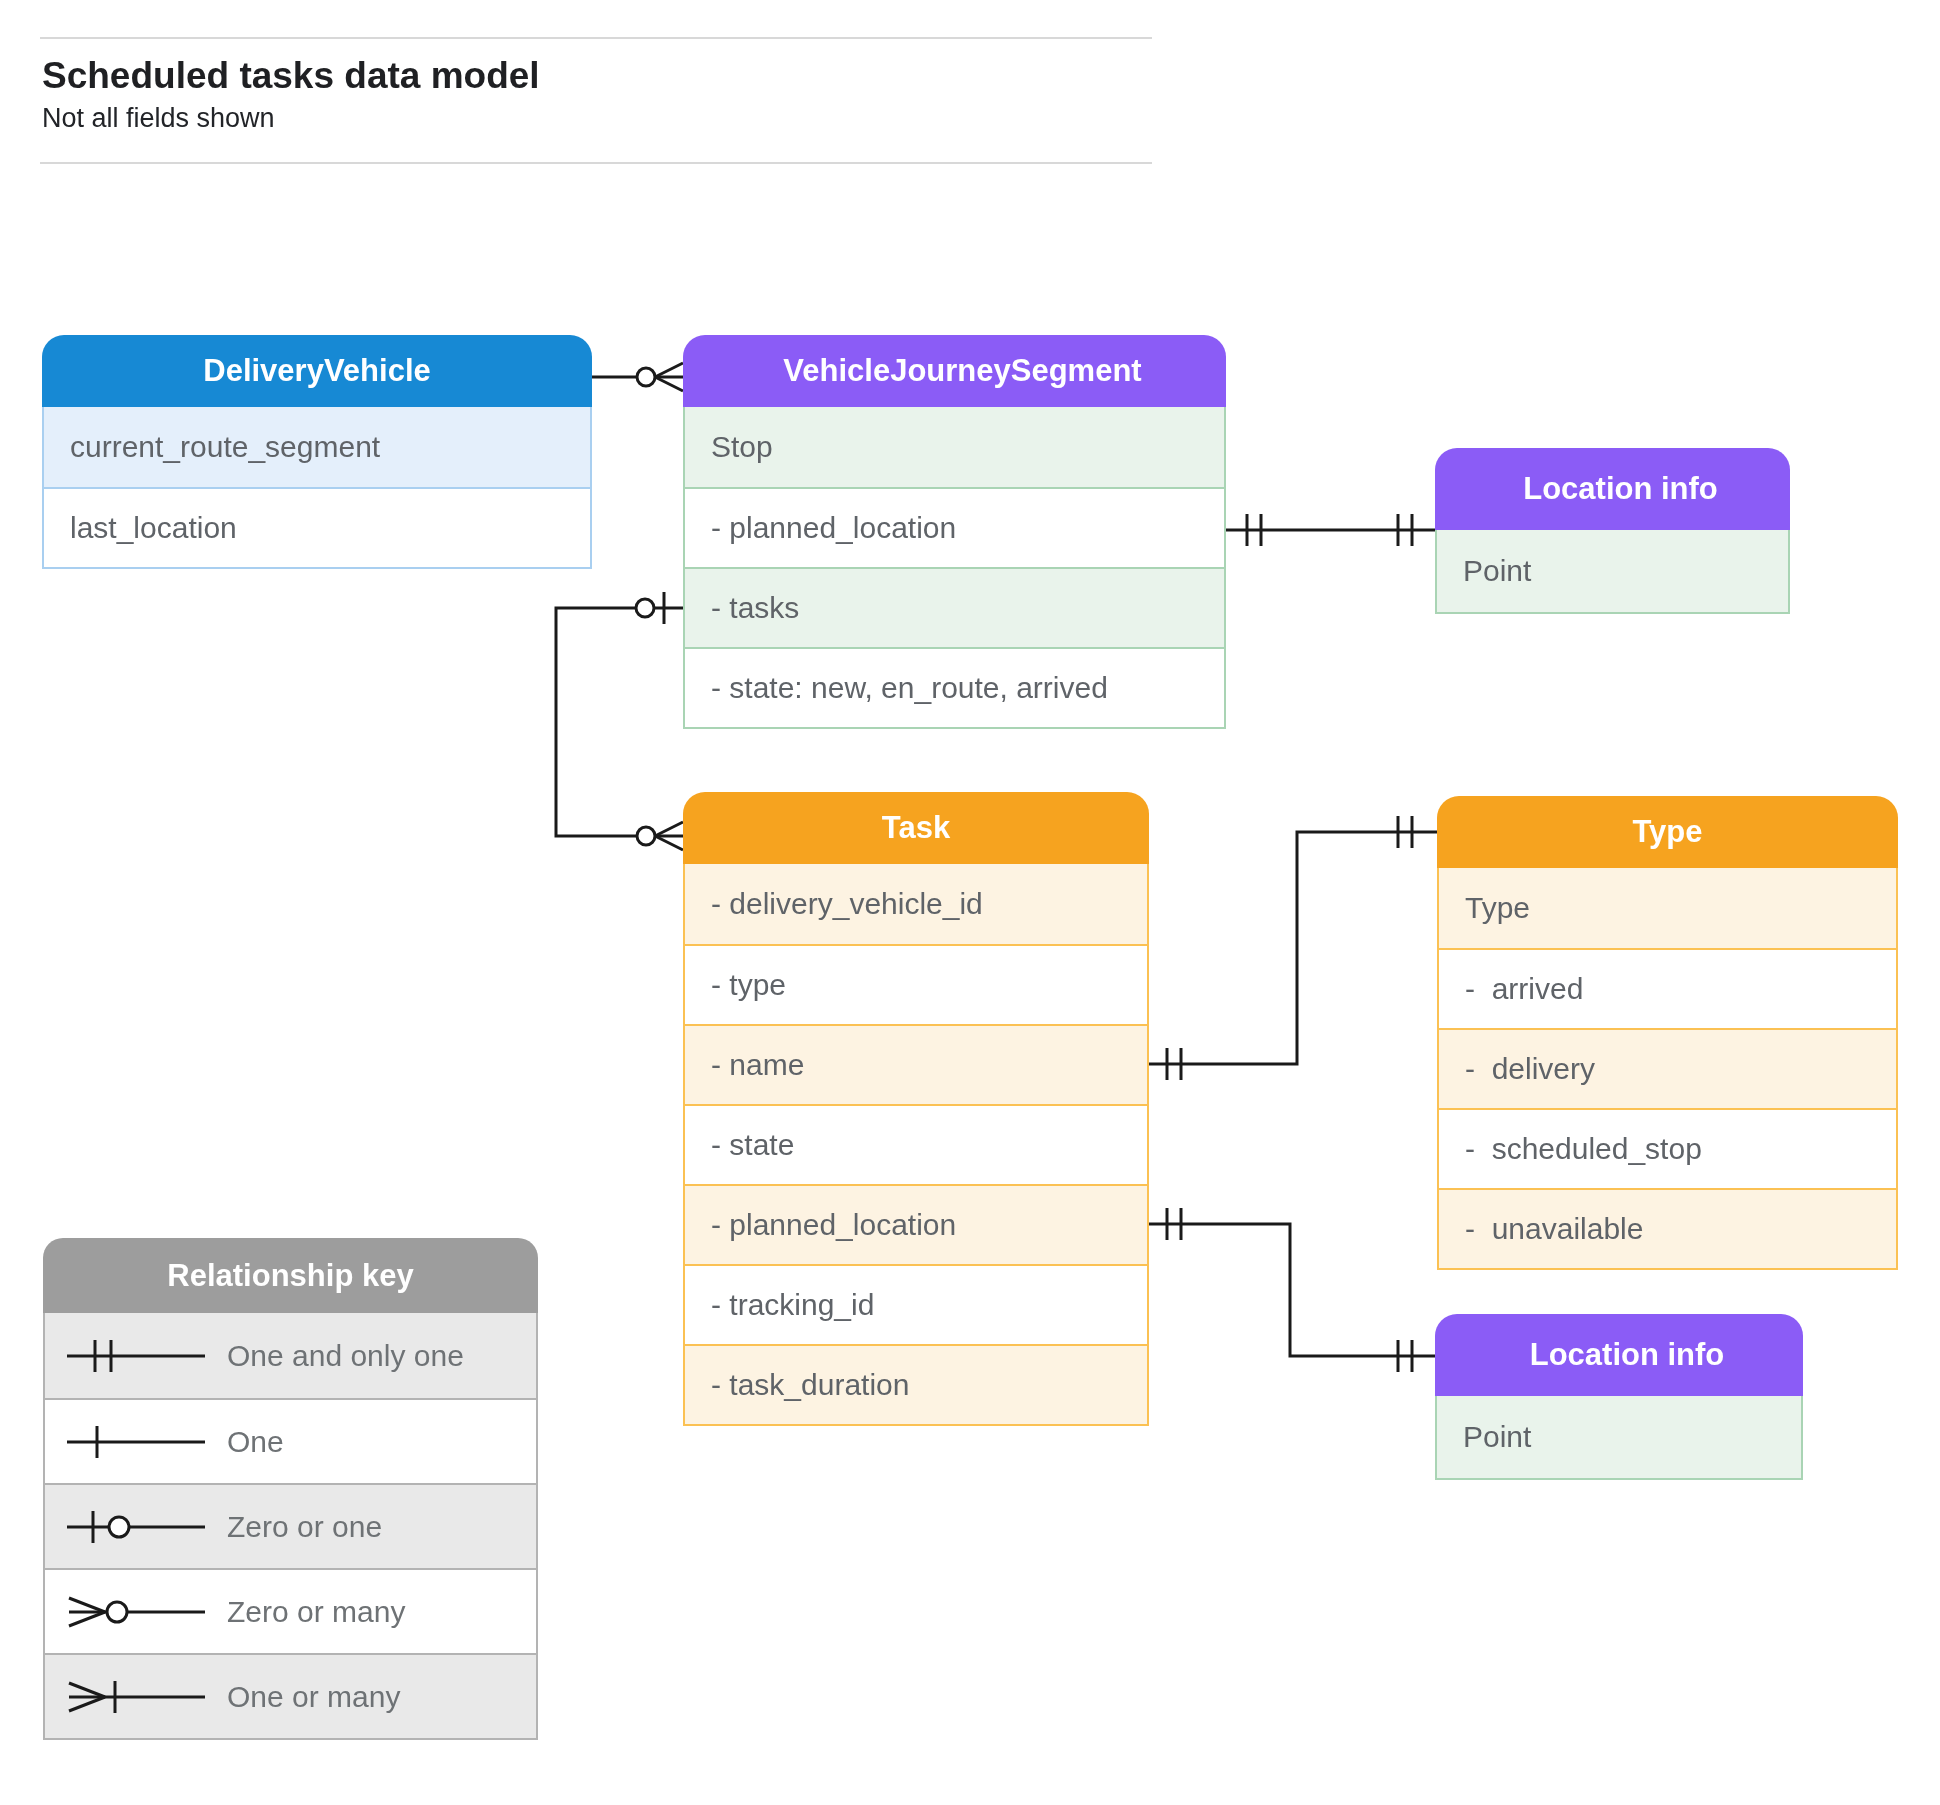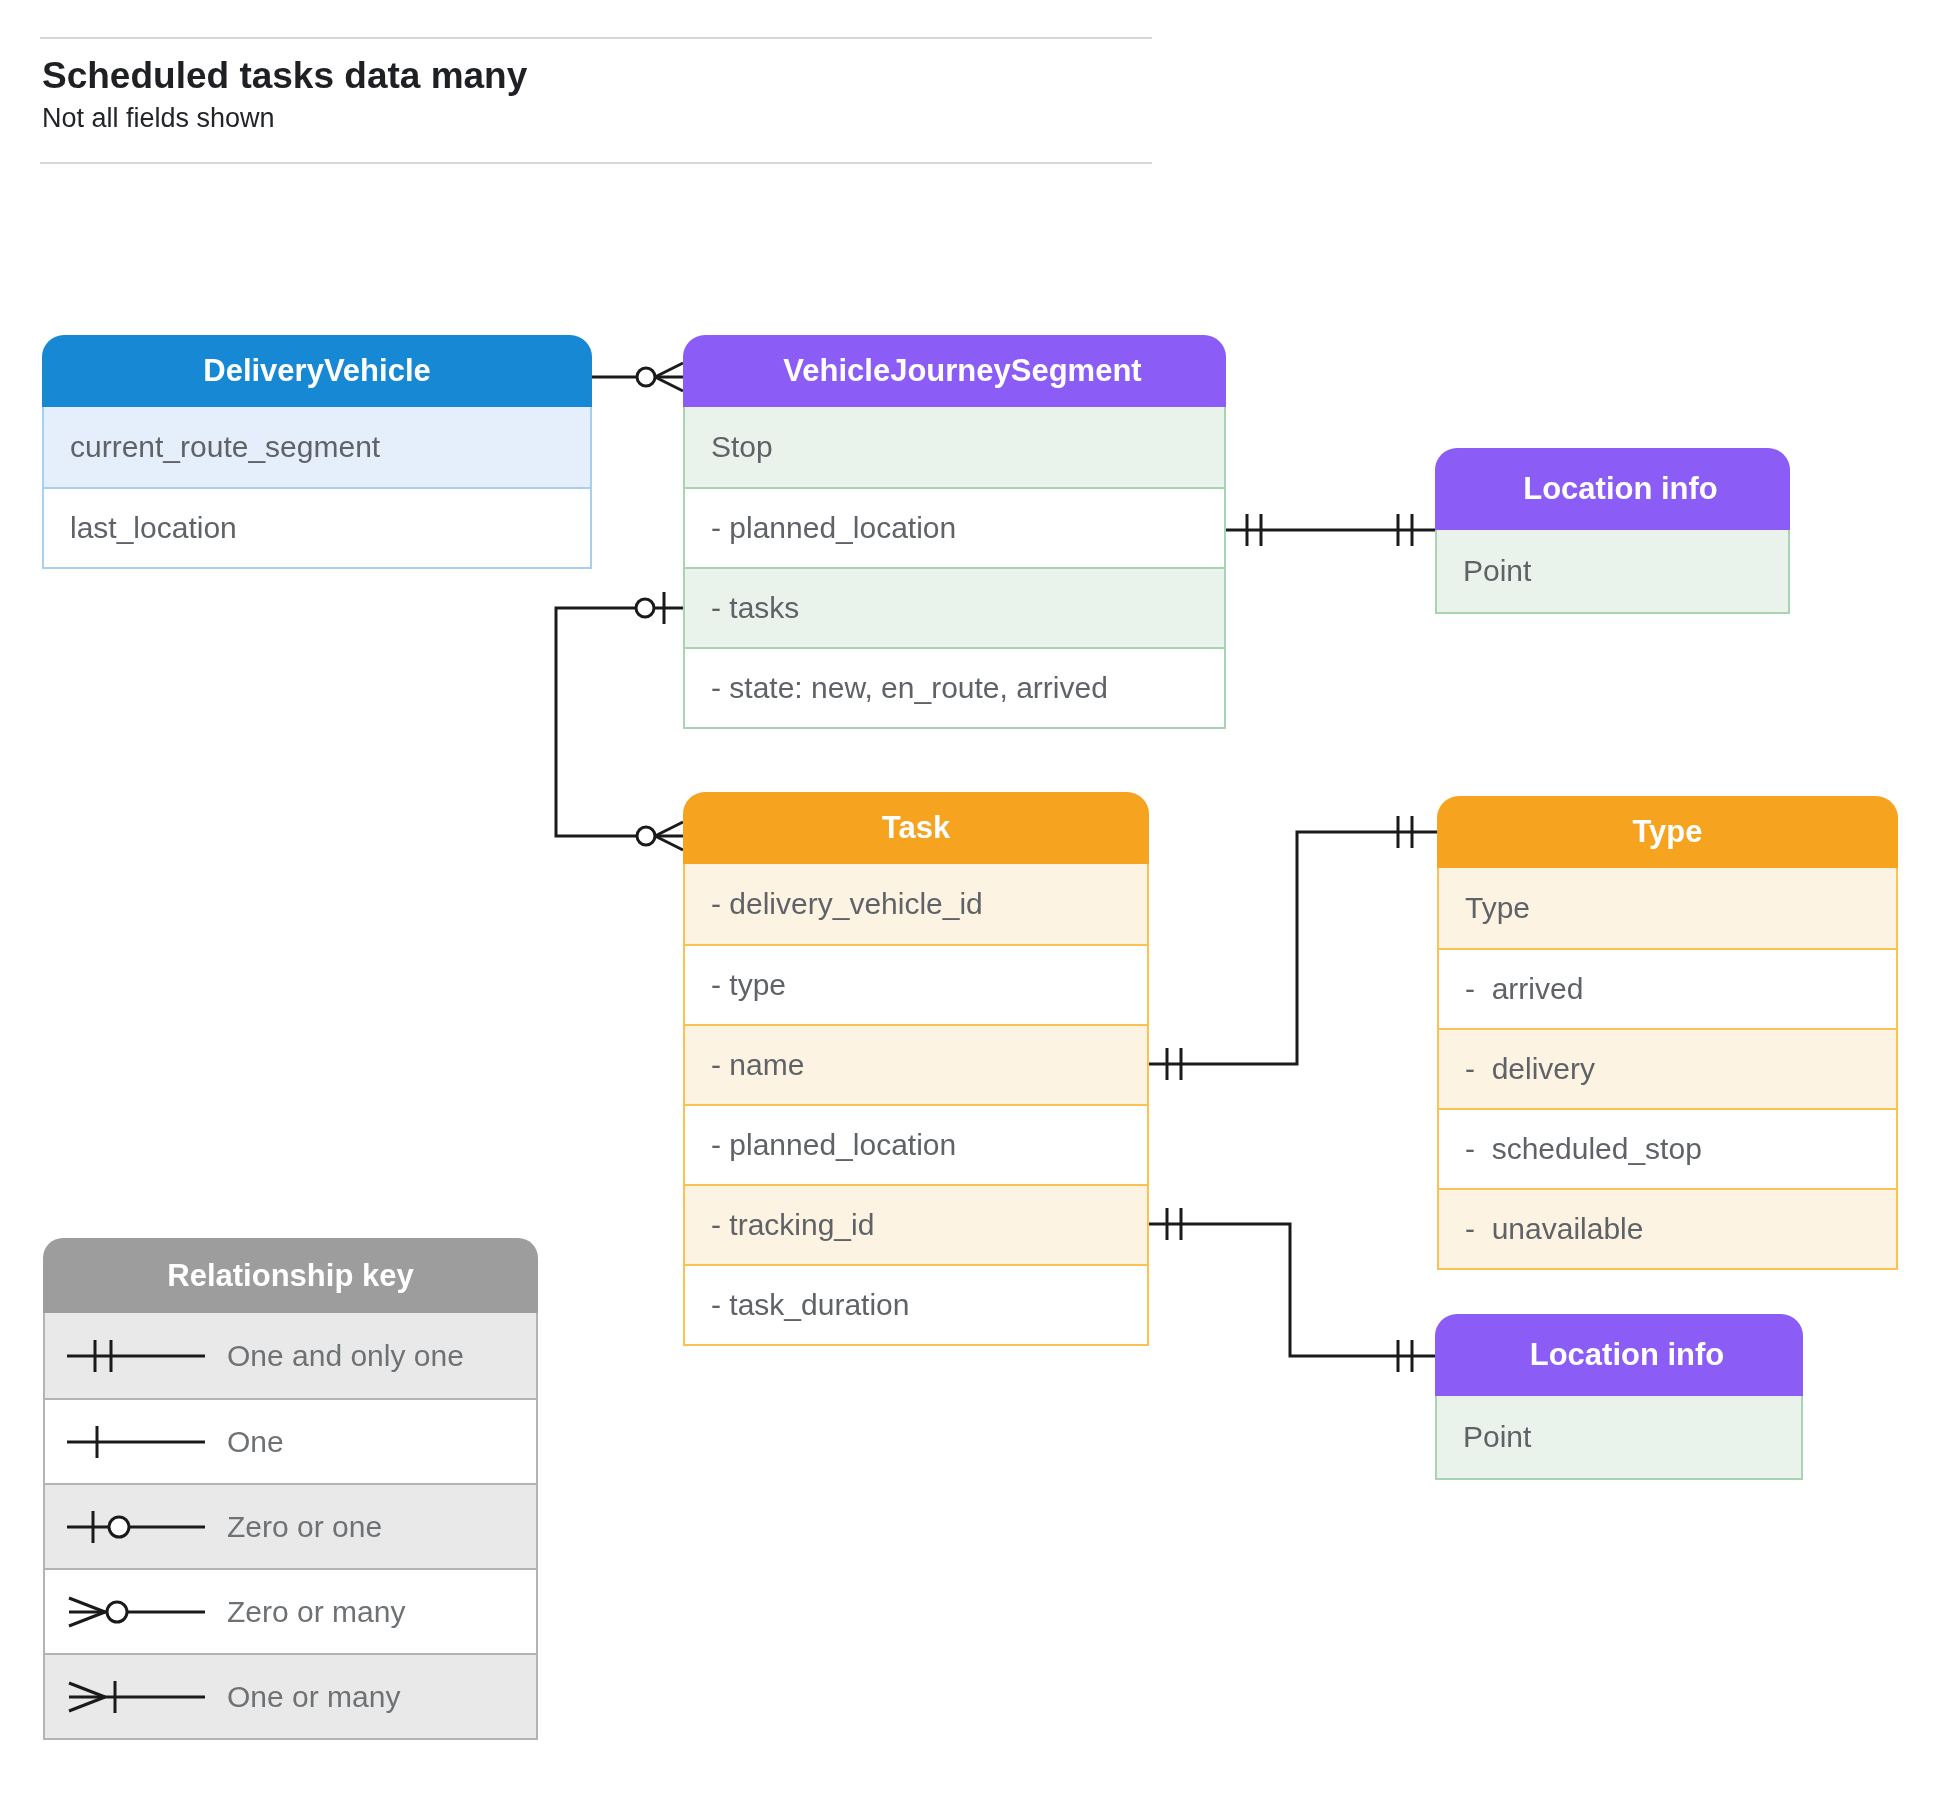--- a/index.html
+++ b/index.html
@@ -63,21 +63,21 @@
   .connectors{position:absolute;left:0;top:0;pointer-events:none;}
   .cline{stroke:#1a1a1a;stroke-width:3;fill:none;}
   .cdot{stroke:#1a1a1a;stroke-width:3;fill:#ffffff;}
 </style>
 </head>
 <body>
 
 <div class="canvas">
 
   <div class="rule" style="left:40px;top:37px;width:1112px;"></div>
-  <div class="page-title">Scheduled tasks data many</div>
+  <div class="page-title">Scheduled tasks data model</div>
   <div class="page-subtitle">Not all fields shown</div>
   <div class="rule" style="left:40px;top:162px;width:1112px;"></div>
 
   <svg class="connectors" width="1940" height="1805" viewBox="0 0 1940 1805">
 
     <g>
       <line class="cline" x1="507" y1="377" x2="683" y2="377"></line>
       <line class="cline" x1="533" y1="361" x2="533" y2="393"></line>
       <line class="cline" x1="655" y1="377" x2="683" y2="363"></line>
       <line class="cline" x1="655" y1="377" x2="683" y2="391"></line>
@@ -163,20 +163,23 @@
       <div class="row">
           <span class="row-label">- delivery_vehicle_id</span>
         </div>
       <div class="row">
           <span class="row-label">- type</span>
         </div>
       <div class="row">
           <span class="row-label">- name</span>
         </div>
       <div class="row">
+          <span class="row-label">- state</span>
+        </div>
+      <div class="row">
           <span class="row-label">- planned_location</span>
         </div>
       <div class="row">
           <span class="row-label">- tracking_id</span>
         </div>
       <div class="row">
           <span class="row-label">- task_duration</span>
         </div>
     </div>
   </div>

